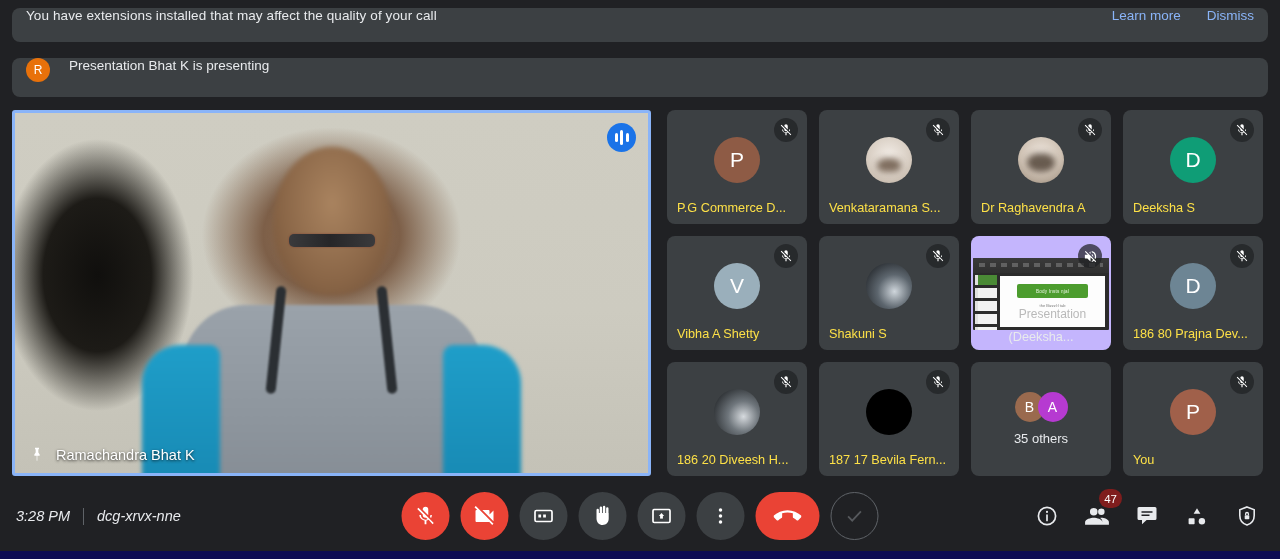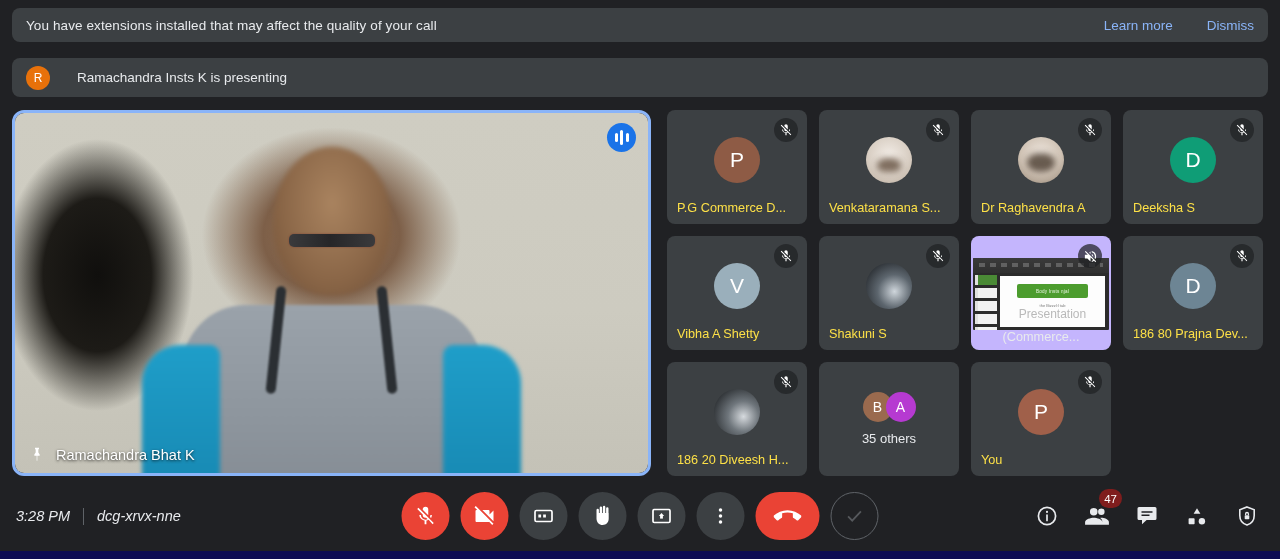--- a/index.html
+++ b/index.html
@@ -8,40 +8,40 @@
     background:#202124;
     font-family:"Liberation Sans", sans-serif;
     color:#e8eaed;
   }
   .app{ position:relative; width:1280px; height:559px; }
 
   
   .banner{
     position:absolute; left:12px; right:12px;
     background:#3c4043; border-radius:8px;
-    display:flex; align-items:center;
-    font-size:13.5px; color:#e8eaed;gap:8px;
+    display:flex; 
+    font-size:13.5px; color:#e8eaed;
   }
   #ext-banner{ top:8px; height:34px; padding:0 14px; }
   #ext-banner .msg{ flex:1; letter-spacing:.1px; }
   .banner-link{ color:#8ab4f8; font-size:13.5px; margin-left:26px; cursor:pointer; }
   #present-banner{ top:58px; height:39px; padding:0 14px; }
   .avatar-sm{
     width:24px; height:24px; border-radius:50%;
     background:#e8710a; color:#fff;
     font-size:12px; display:flex; align-items:center; justify-content:center;
     flex:0 0 auto; margin-right:19px;
   }
   #present-banner .msg{ font-size:13.5px; }
 
   
   .stage{ position:absolute; left:12px; top:110px; width:639px; height:366px; }
   .main-tile{
     position:relative; width:100%; height:100%;
-    border-radius:12px; overflow:hidden;
+    border-radius:3px; overflow:hidden;
     border:3px solid #8ab4f8;
     background:#0c0c0c;
   }
   .video-bg{
     position:absolute; inset:0;
     background:
       radial-gradient(ellipse 180px 150px at 50% 34%, #9c7b5e 0%, #7d5f48 38%, rgba(125,95,72,0) 72%),
       radial-gradient(ellipse 150px 120px at 50% 78%, #a9b0b8 0%, #8f979f 40%, rgba(143,151,159,0) 75%),
       radial-gradient(ellipse 120px 170px at 13% 45%, #100f0d 0%, #1d1b17 45%, rgba(29,27,23,0) 80%),
       linear-gradient(180deg,#cfcdc2 0%, #cdcbc0 55%, #c4c2b7 100%);
@@ -231,21 +231,21 @@
 <div class="app">
 
   <div class="banner" id="ext-banner">
     <span class="msg">You have extensions installed that may affect the quality of your call</span>
     <span class="banner-link">Learn more</span>
     <span class="banner-link">Dismiss</span>
   </div>
 
   <div class="banner" id="present-banner">
     <span class="avatar-sm">R</span>
-    <span class="msg">Ramachandra Insts K is presenting</span>
+    <span class="msg">Presentation Bhat K is presenting</span>
   </div>
 
   <div class="stage">
     <div class="main-tile">
       <div class="video-bg">
         <div class="v-torso"></div>
         <div class="v-sleeve-l"></div>
         <div class="v-sleeve-r"></div>
         <div class="v-cord-l"></div>
         <div class="v-cord-r"></div>
@@ -351,21 +351,21 @@
             <div class="slide-title">Presentation</div>
           </div>
 
         </div>
       </div>
       <div class="t-badge">
         <svg width="15" height="15" viewBox="0 0 24 24" fill="#fff">
             <path d="M16.5 12A4.5 4.5 0 0 0 14 7.97v2.21l2.45 2.45c.03-.2.05-.41.05-.63zm2.5 0c0 .94-.2 1.82-.54 2.64l1.51 1.51A8.8 8.8 0 0 0 21 12a9 9 0 0 0-7-8.77v2.06A7 7 0 0 1 19 12zM4.27 3L3 4.27 7.73 9H3v6h4l5 5v-6.73l4.25 4.25c-.67.52-1.42.93-2.25 1.18v2.06a8.9 8.9 0 0 0 3.69-1.81L19.73 21 21 19.73l-9-9L4.27 3zM12 4L9.91 6.09 12 8.18V4z"></path>
           </svg>
       </div>
-      <div class="share-name">(Commerce...</div>
+      <div class="share-name">(Deeksha...</div>
     </div>
 
     <div class="tile">
       <div class="t-avatar" style="background:#6d8594">D</div>
       <div class="t-badge">
         <svg width="14" height="14" viewBox="0 0 24 24" fill="#fff">
             <path d="M19 11h-1.7c0 .74-.16 1.43-.43 2.05l1.23 1.23c.56-.98.9-2.09.9-3.28zM15 11.16V5a3 3 0 0 0-6 0v.18l6 5.98zM4.27 3L3 4.27l6 6V11a3 3 0 0 0 3 3c.23 0 .45-.03.66-.08l1.66 1.66A4.9 4.9 0 0 1 12 16a5 5 0 0 1-5-5H5.3c0 3 2.54 5.53 5.7 5.93V21h2v-4.07c.87-.11 1.69-.38 2.42-.79L19.73 21 21 19.73 4.27 3z"></path>
           </svg>
       </div>
       <div class="t-name">186 80 Prajna Dev...</div>
@@ -376,20 +376,31 @@
           <div class="photo p4"></div>
         </div>
       <div class="t-badge">
         <svg width="14" height="14" viewBox="0 0 24 24" fill="#fff">
             <path d="M19 11h-1.7c0 .74-.16 1.43-.43 2.05l1.23 1.23c.56-.98.9-2.09.9-3.28zM15 11.16V5a3 3 0 0 0-6 0v.18l6 5.98zM4.27 3L3 4.27l6 6V11a3 3 0 0 0 3 3c.23 0 .45-.03.66-.08l1.66 1.66A4.9 4.9 0 0 1 12 16a5 5 0 0 1-5-5H5.3c0 3 2.54 5.53 5.7 5.93V21h2v-4.07c.87-.11 1.69-.38 2.42-.79L19.73 21 21 19.73 4.27 3z"></path>
           </svg>
       </div>
       <div class="t-name">186 20 Diveesh H...</div>
     </div>
 
+    <div class="tile">
+      <div class="t-avatar">
+          <div class="photo p5"></div>
+        </div>
+      <div class="t-badge">
+        <svg width="14" height="14" viewBox="0 0 24 24" fill="#fff">
+            <path d="M19 11h-1.7c0 .74-.16 1.43-.43 2.05l1.23 1.23c.56-.98.9-2.09.9-3.28zM15 11.16V5a3 3 0 0 0-6 0v.18l6 5.98zM4.27 3L3 4.27l6 6V11a3 3 0 0 0 3 3c.23 0 .45-.03.66-.08l1.66 1.66A4.9 4.9 0 0 1 12 16a5 5 0 0 1-5-5H5.3c0 3 2.54 5.53 5.7 5.93V21h2v-4.07c.87-.11 1.69-.38 2.42-.79L19.73 21 21 19.73 4.27 3z"></path>
+          </svg>
+      </div>
+      <div class="t-name">187 17 Bevila Fern...</div>
+    </div>
 
     <div class="tile">
       <div class="others-av">
         <span style="background:#9a6a4e">B</span>
         <span style="background:#b63ad1">A</span>
       </div>
       <div class="others-label">35 others</div>
     </div>
 
     <div class="tile">

